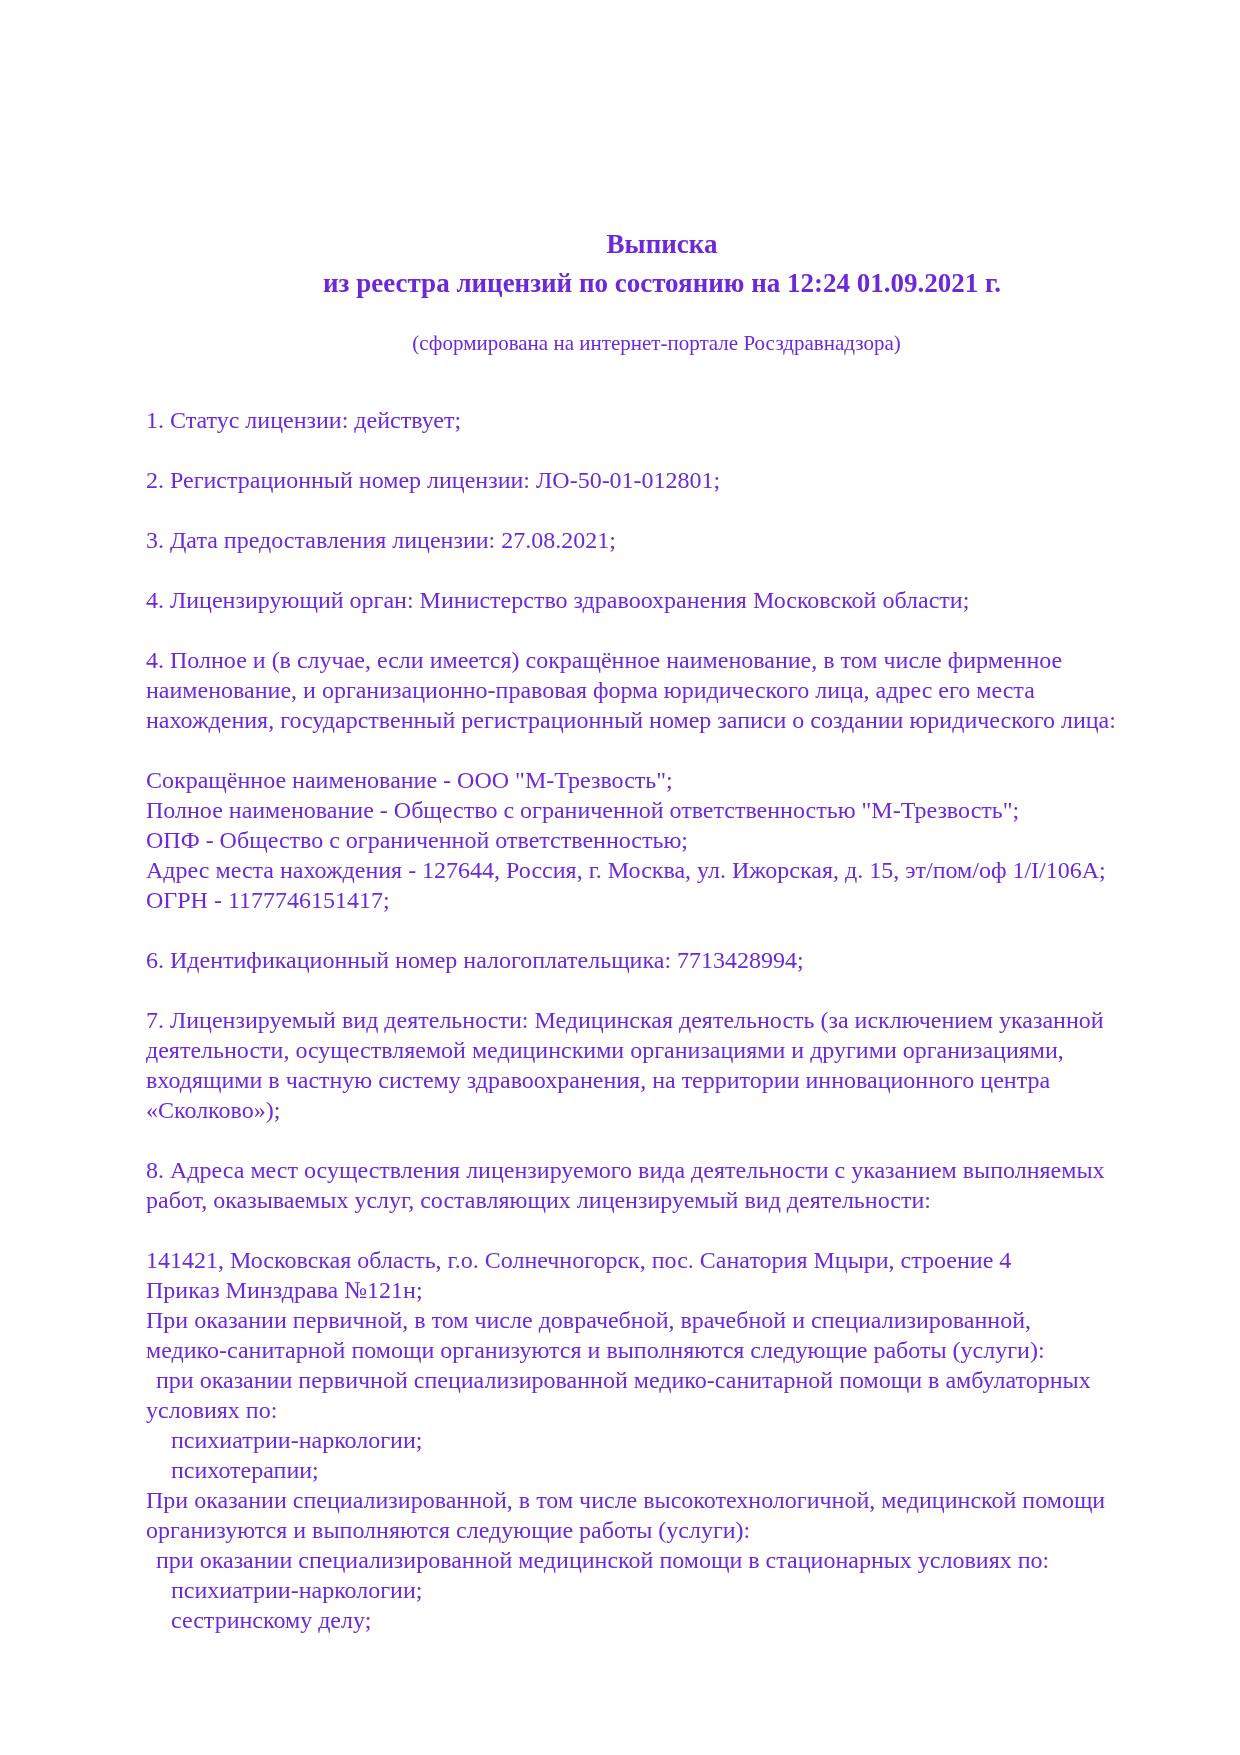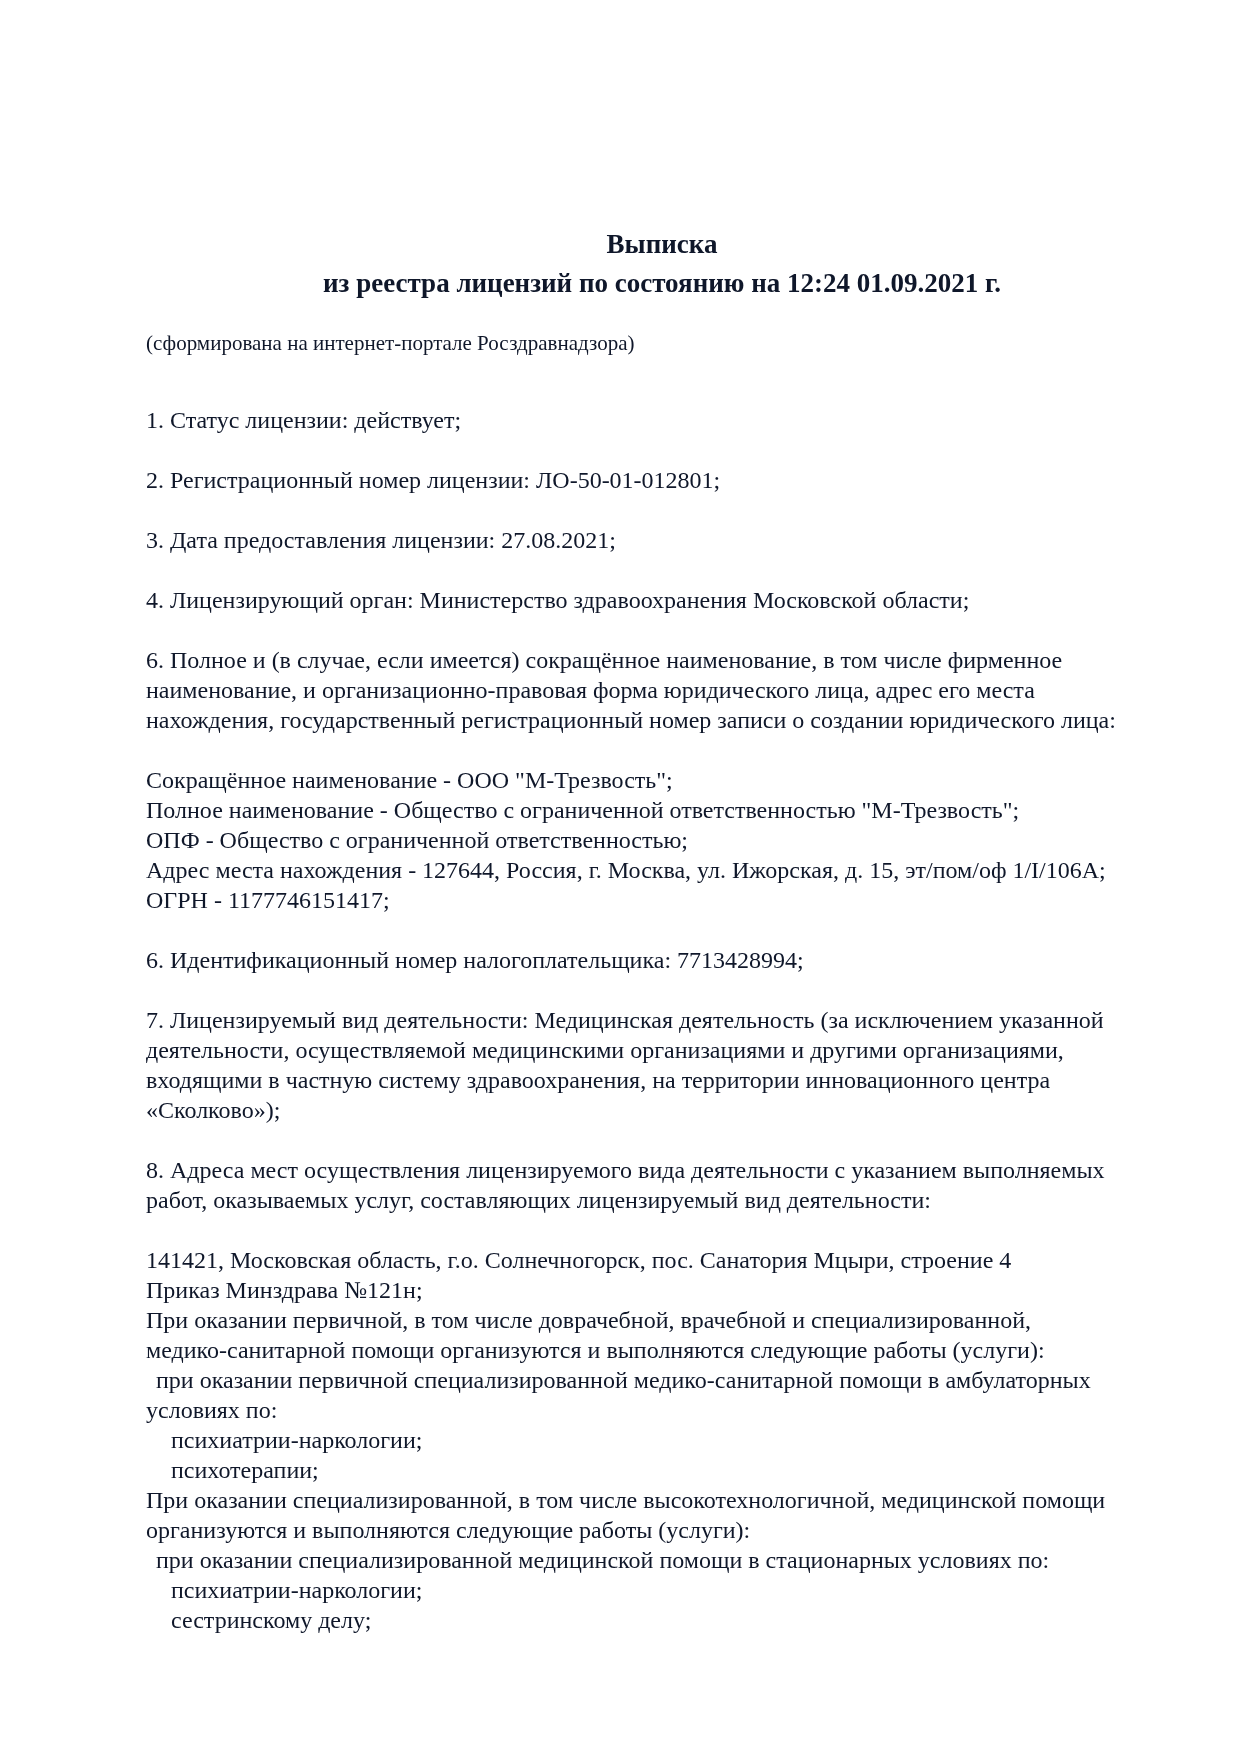--- a/index.html
+++ b/index.html
@@ -1,40 +1,40 @@
 <!DOCTYPE html>
 <html lang="ru"><head>
 <meta charset="utf-8">
 <style>
   html, body { margin: 0; padding: 0; background: #ffffff; }
   .page {
     position: relative;
     width: 1240px;
     height: 1755px;
     background: #ffffff;
-    color: #0f172a;
+    color: #6d28d9;
     font-family: "Liberation Serif", "DejaVu Serif", serif;
     overflow: hidden;
   }
   .content {
     margin-left: 146px;
     width: 1032px;
     padding-top: 225px;
     box-sizing: border-box;
   }
   .doc-title {
     text-align: center;
     font-weight: bold;
     font-size: 27px;
     line-height: 39px;
     white-space: nowrap;
   }
   .doc-subtitle {
     margin-top: 25px;
-    text-align: left;
+    text-align: center;
     padding-right: 11px;
     font-size: 21px;
     line-height: 30px;
     white-space: nowrap;
   }
   .doc-body {
     margin-top: 47px;
     font-size: 24px;
     line-height: 30px;
   }
@@ -62,21 +62,21 @@
         <div class="para">
           <div class="line indent-0">2. Регистрационный номер лицензии: ЛО-50-01-012801;</div>
         </div>
         <div class="para">
           <div class="line indent-0">3. Дата предоставления лицензии: 27.08.2021;</div>
         </div>
         <div class="para">
           <div class="line indent-0">4. Лицензирующий орган: Министерство здравоохранения Московской области;</div>
         </div>
         <div class="para">
-          <div class="line indent-0">6. Полное и (в случае, если имеется) сокращённое наименование, в том числе фирменное</div>
+          <div class="line indent-0">4. Полное и (в случае, если имеется) сокращённое наименование, в том числе фирменное</div>
           <div class="line indent-0">наименование, и организационно-правовая форма юридического лица, адрес его места</div>
           <div class="line indent-0">нахождения, государственный регистрационный номер записи о создании юридического лица:</div>
         </div>
         <div class="para">
           <div class="line indent-0">Сокращённое наименование - ООО "М-Трезвость";</div>
           <div class="line indent-0">Полное наименование - Общество с ограниченной ответственностью "М-Трезвость";</div>
           <div class="line indent-0">ОПФ - Общество с ограниченной ответственностью;</div>
           <div class="line indent-0">Адрес места нахождения - 127644, Россия, г. Москва, ул. Ижорская, д. 15, эт/пом/оф 1/I/106А;</div>
           <div class="line indent-0">ОГРН - 1177746151417;</div>
         </div>

